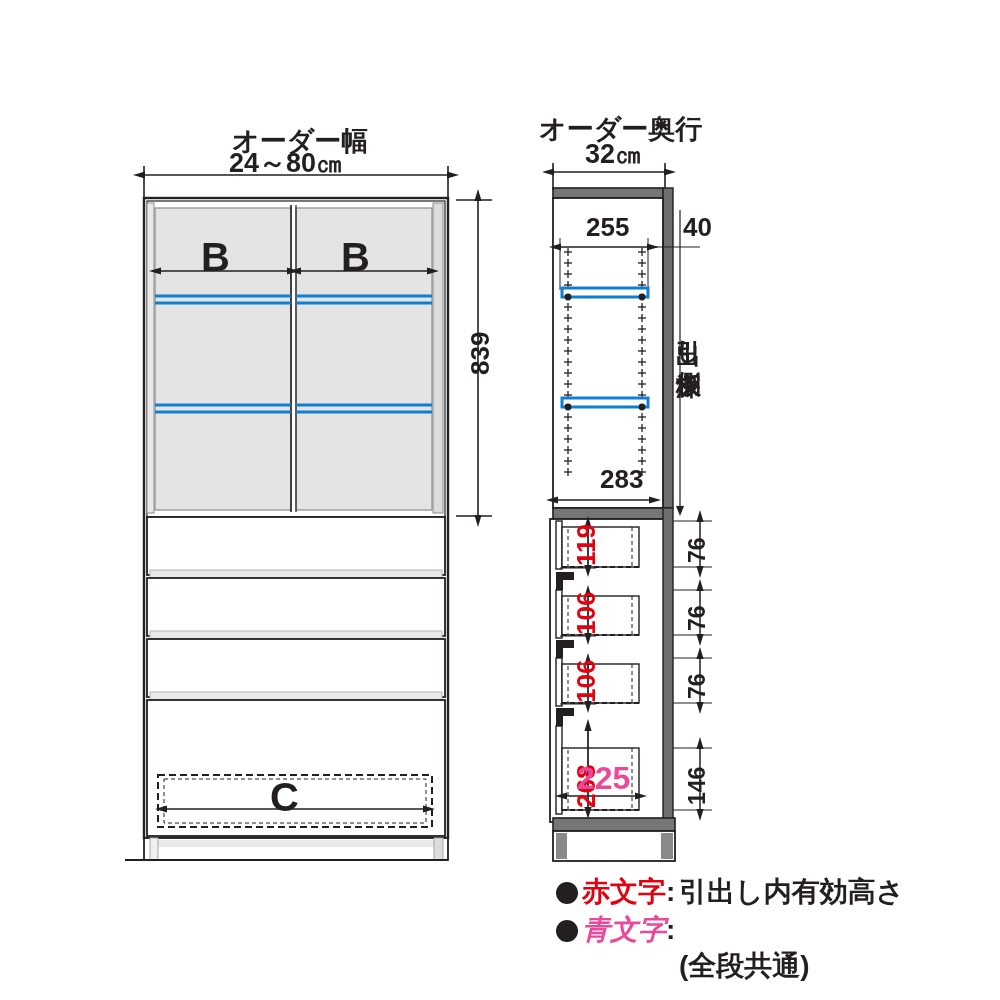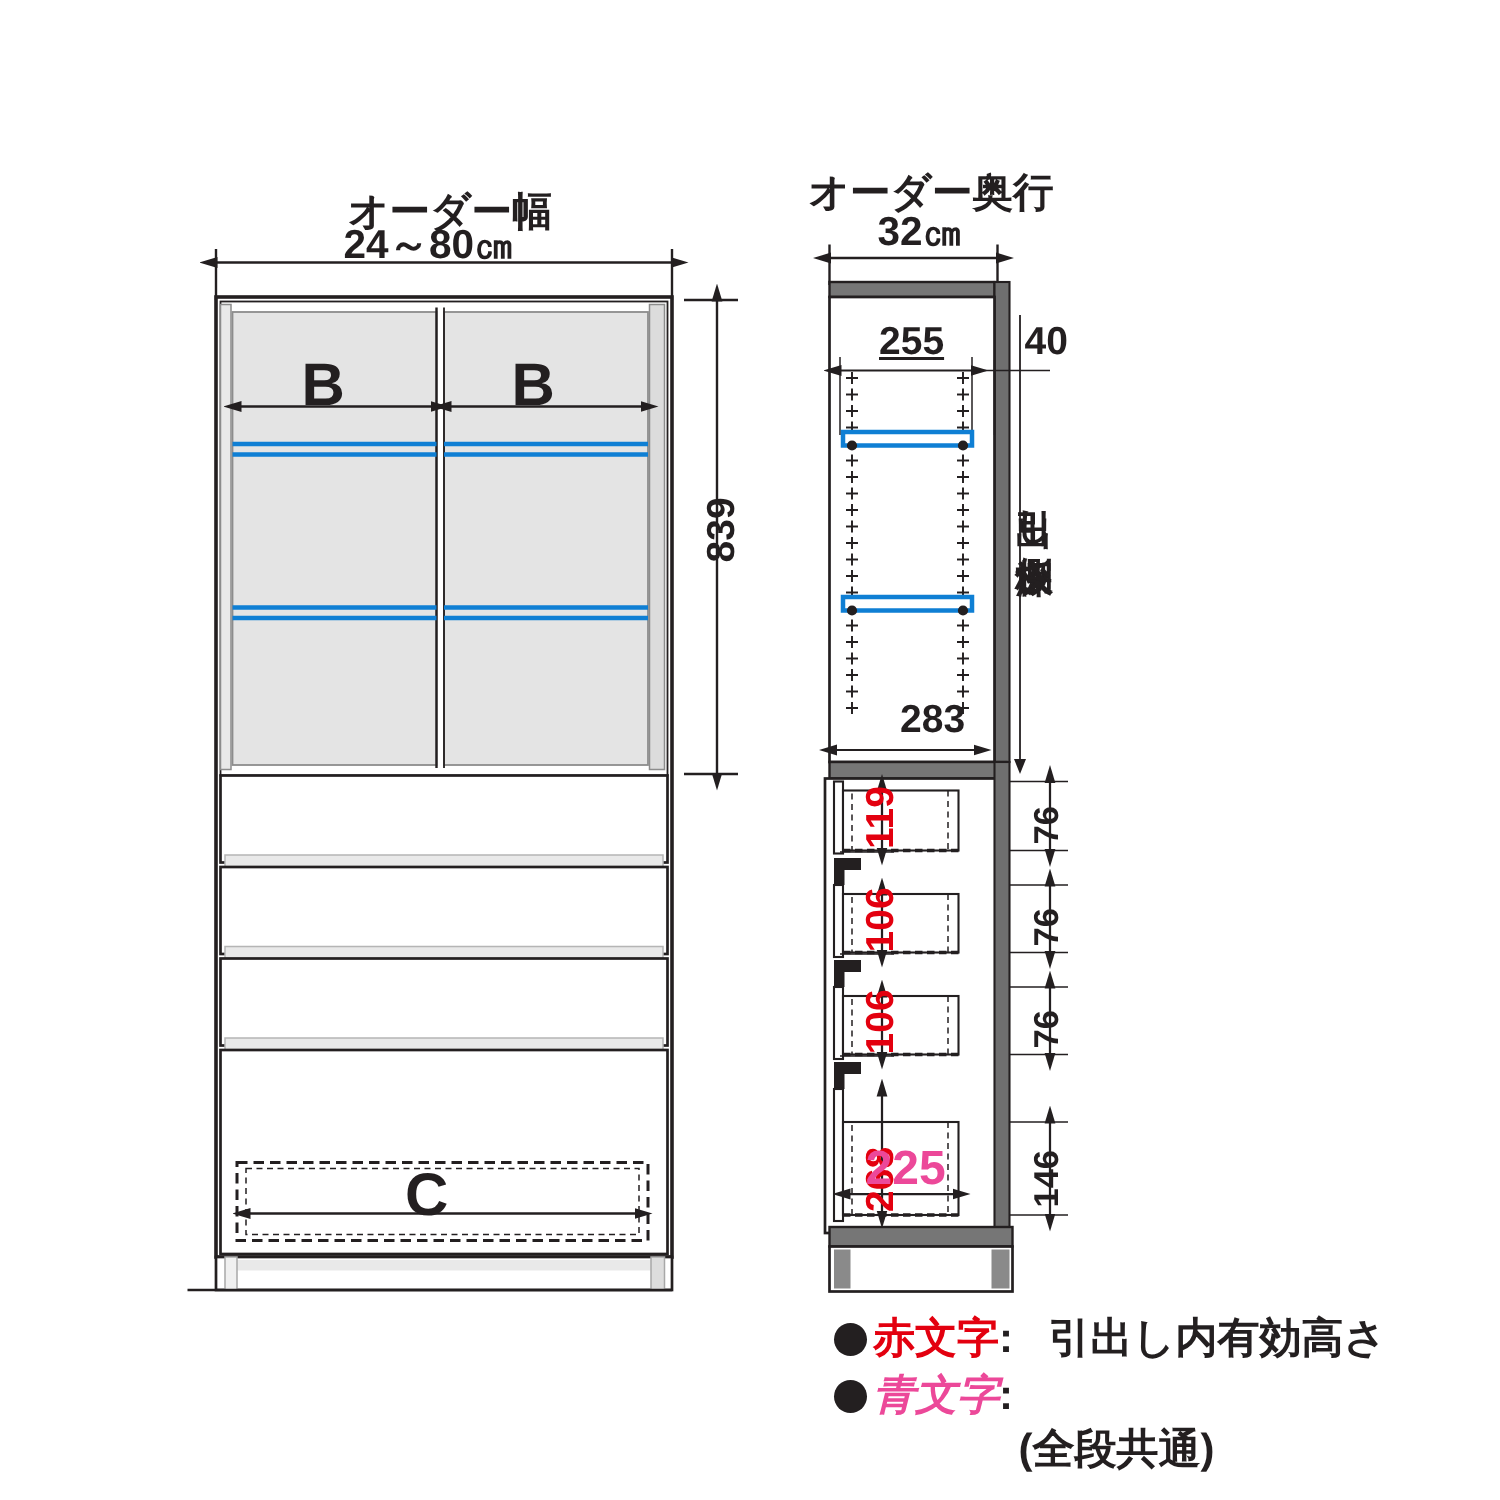--- a/index.html
+++ b/index.html
@@ -285,39 +285,39 @@
 <div class="txt bigL" style="left:201px;top:237px;">B</div>
 <div class="txt bigL" style="left:341px;top:237px;">B</div>
 
 <div class="txt bigL" style="left:270px;top:777px;">C</div>
 
 <div class="txt dim rot90" style="left:467px;top:375px;">839</div>
 
 <div class="txt ttl" style="left:539px;top:118px;font-family:Liberation Mono, monospace;">オーダー奥行</div>
 <div class="txt ttl" style="left:585px;top:141px;">32㎝</div>
 
-<div class="txt dim" style="left:586px;top:214px;text-decoration:underline;">255</div>
+<div class="txt dim" style="left:586px;top:214px;">255</div>
 <div class="txt dim" style="left:683px;top:214px;">40</div>
 <div class="txt dim" style="left:600px;top:466px;">283</div>
 
 <div class="txt vert" style="left:676px;top:320px;">引出し側板深さ</div>
 
 <div class="txt dim red rot90" style="left:573px;top:566px;">119</div>
 <div class="txt dim red rot90" style="left:573px;top:635px;">106</div>
 <div class="txt dim red rot90" style="left:573px;top:703px;">106</div>
 <div class="txt dim red rot90" style="left:573px;top:808px;">268</div>
 
 <div class="txt dim blue" style="left:577px;top:762px;font-size:32px;">225</div>
 
 <div class="txt dimS rot90" style="left:686px;top:563px;">76</div>
 <div class="txt dimS rot90" style="left:686px;top:631px;">76</div>
 <div class="txt dimS rot90" style="left:686px;top:699px;">76</div>
 <div class="txt dimS rot90" style="left:686px;top:805px;">146</div>
 
 <div class="txt lgd red" style="left:582px;top:878px;">赤文字</div>
 <div class="txt lgd" style="left:666px;top:878px;">:</div>
-<div class="txt lgd" style="left:679px;top:878px;margin-left:20px;">引出し内有効高さ</div>
+<div class="txt lgd" style="left:679px;top:878px;">引出し内有効高さ</div>
 
 <div class="txt lgd blue" style="left:582px;top:916px;font-style:italic;">青文字</div>
 <div class="txt lgd" style="left:666px;top:916px;">:</div>
 <div class="txt lgd" style="left:679px;top:952px;">(全段共通)</div>
 
 </div>
 
 </body></html>

